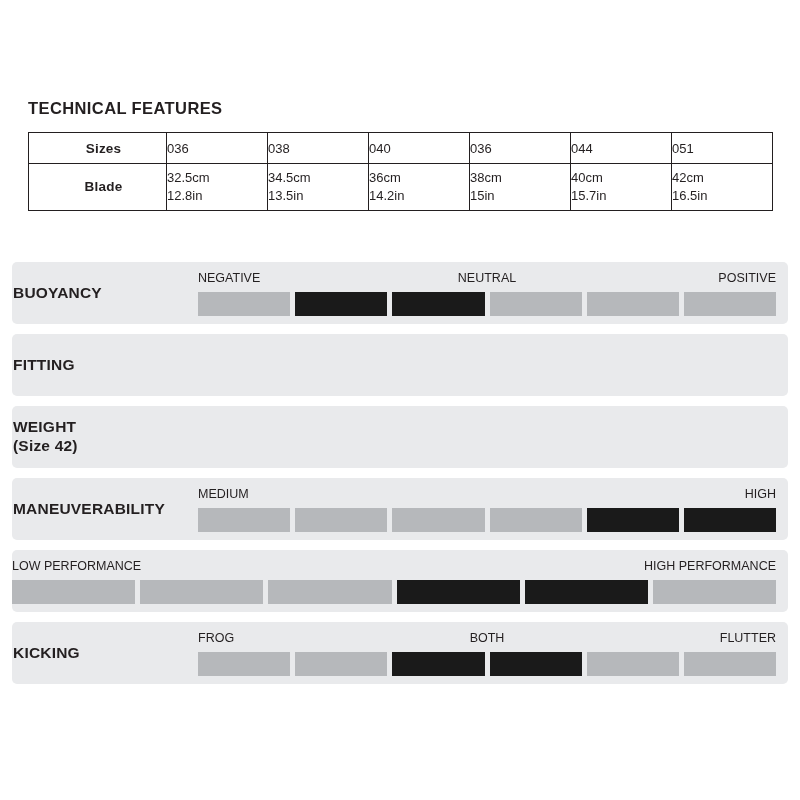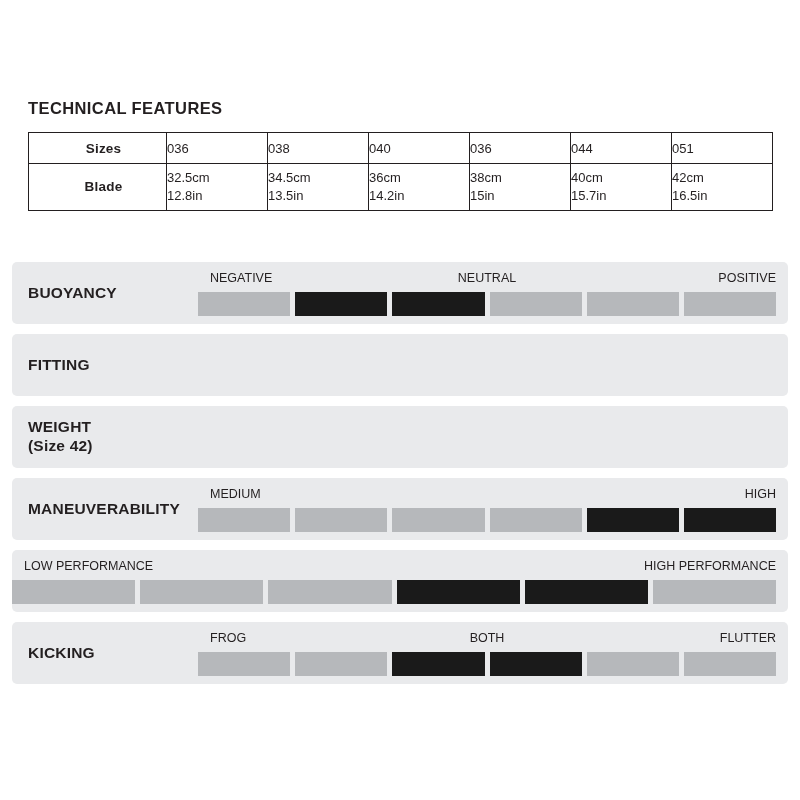--- a/index.html
+++ b/index.html
@@ -77,21 +77,21 @@
     position: relative;
     background: #e9eaec;
     border-radius: 5px;
     height: 62px;
     margin-bottom: 10px;
     display: flex;
     align-items: center;
   }
   .spec-label {
     width: 186px;
-    padding-left: 16px;
+    padding-left: 1px;
     box-sizing: border-box;
     font-size: 15.5px;
     font-weight: bold;
     letter-spacing: 0.2px;
     line-height: 1.22;
     color: #231f20;
   }
   .spec-body {
     flex: 1;
     padding-right: 12px;
@@ -102,21 +102,21 @@
     height: 17px;
     font-size: 12.5px;
     color: #231f20;
     margin-bottom: 4px;
   }
   .scale-labels .lbl {
     position: absolute;
     white-space: nowrap;
     top: 0;
   }
-  .scale-labels .left  { left: 12px; }
+  .scale-labels .left  { left: 0; }
   .scale-labels .mid   { left: 50%; transform: translateX(-50%); }
   .scale-labels .right { right: 0; }
   .segments {
     display: flex;
     gap: 5px;
   }
   .seg {
     flex: 1;
     height: 24px;
     background: #b6b8bb;

